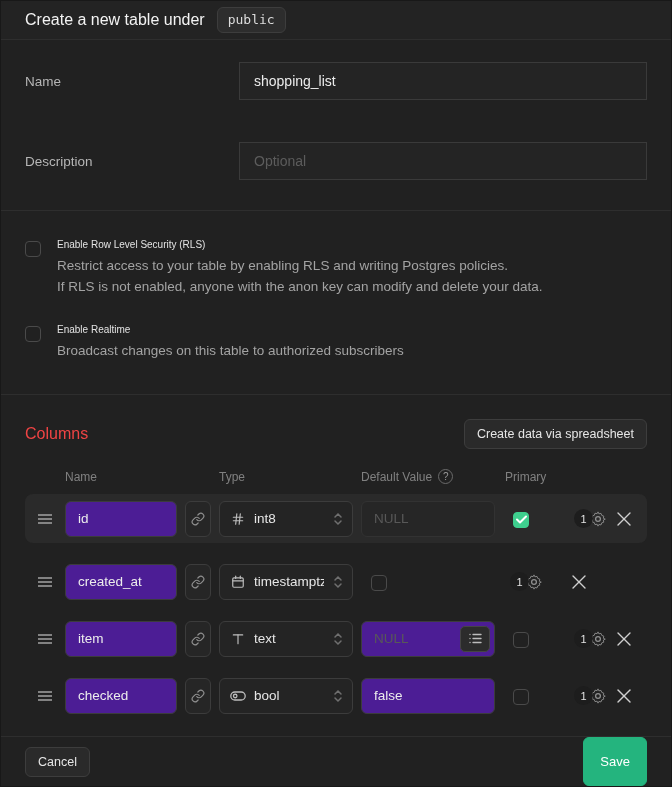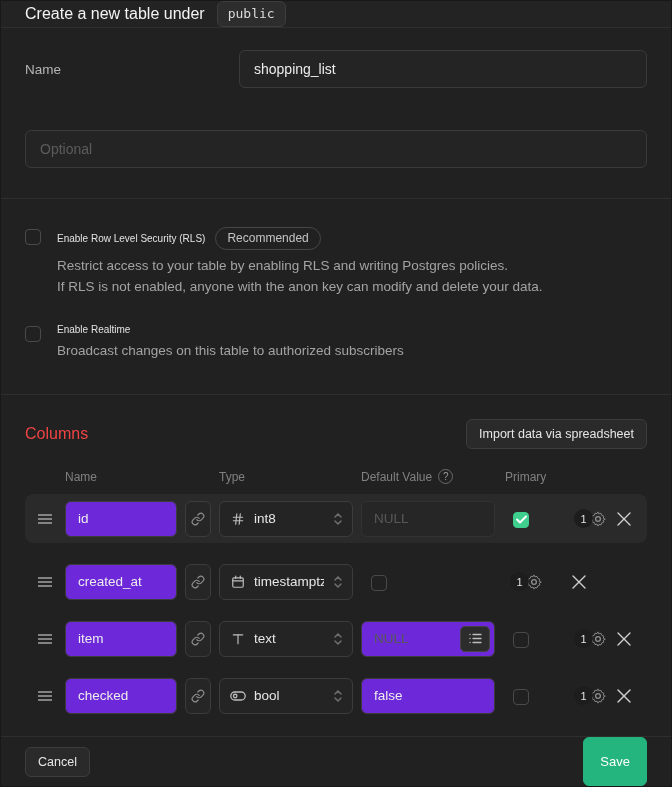--- a/index.html
+++ b/index.html
@@ -24,21 +24,21 @@
     padding:4px 10px; line-height:1.2;
   }
 
   
   .form-section { padding:22px 24px 30px; border-bottom:1px solid #2e2e2e; }
   .form-row { display:flex; align-items:center; }
   .form-row + .form-row { margin-top:42px; }
   .form-label { width:214px; flex:none; font-size:13.5px; color:#b6b6b6; }
   .text-input {
     flex:1; height:38px; background:#242424; border:1px solid #3a3a3a;
-    border-radius:6px; color:#ececec; font-size:14px; padding:0 14px;
+    border-radius:0; color:#ececec; font-size:14px; padding:0 14px;
     font-family:"Liberation Sans", sans-serif; outline:none;
   }
   .text-input::placeholder { color:#5c5c5c; }
 
   
   .toggles-section { padding:28px 24px 32px; border-bottom:1px solid #2e2e2e; }
   .toggle-block { display:flex; gap:16px; }
   .toggle-block + .toggle-block { margin-top:26px; }
   .checkbox {
     width:16px; height:16px; border-radius:4px; flex:none; margin-top:2px;
@@ -76,21 +76,21 @@
   .help-icon {
     width:15px; height:15px; border:1px solid #6a6a6a; border-radius:50%;
     font-size:10px; color:#9a9a9a; display:inline-flex; align-items:center;
     justify-content:center; line-height:1;
   }
 
   .col-row { padding:5px 12px; height:49px; margin-top:8px; }
   .col-row.highlight { background:#2a2a2a; border-radius:8px; margin-top:10px; margin-bottom:14px; }
   .drag-handle { color:#9c9c9c; cursor:grab; display:flex; }
   .cell-input {
-    width:100%; height:36px; background:#6d28d9; border:1px solid #3c3c3c;
+    width:100%; height:36px; background:#4c1d95; border:1px solid #3c3c3c;
     border-radius:6px; color:#ececec; font-size:13.5px; padding:0 12px;
     font-family:"Liberation Sans", sans-serif; outline:none;
   }
   .cell-input::placeholder { color:#585858; }
   .cell-input.disabled { background:#262626; border-color:#323232; }
   .link-btn {
     width:26px; height:36px; border:1px solid #3c3c3c; border-radius:6px;
     background:#262626; color:#8f8f8f; display:flex; align-items:center;
     justify-content:center; cursor:pointer;
   }
@@ -135,31 +135,31 @@
     <span class="dlg-title">Create a new table under</span>
     <span class="schema-chip">public</span>
   </div>
 
   <div class="form-section">
     <div class="form-row">
       <label class="form-label">Name</label>
       <input class="text-input" type="text" value="shopping_list" style="">
     </div>
     <div class="form-row">
+      <label class="form-label">Description</label>
       <input class="text-input" type="text" placeholder="Optional" style="">
     </div>
   </div>
 
   <div class="toggles-section">
     <div class="toggle-block">
       <div class="checkbox"></div>
       <div>
         <div class="toggle-head">
           <span class="toggle-label">Enable Row Level Security (RLS)</span>
-          <span class="rec-badge">Recommended</span>
         </div>
         <div class="toggle-desc">
           <div>Restrict access to your table by enabling RLS and writing Postgres policies.</div>
           <div>If RLS is not enabled, anyone with the anon key can modify and delete your data.</div>
         </div>
       </div>
     </div>
     <div class="toggle-block">
       <div class="checkbox"></div>
       <div>
@@ -167,21 +167,21 @@
           <span class="toggle-label">Enable Realtime</span>
         </div>
         <div class="toggle-desc">Broadcast changes on this table to authorized subscribers</div>
       </div>
     </div>
   </div>
 
   <div class="columns-section">
     <div class="columns-head">
       <h3 class="columns-title">Columns</h3>
-      <button class="btn">Import data via spreadsheet</button>
+      <button class="btn">Create data via spreadsheet</button>
     </div>
 
     <div class="col-grid col-headers">
       <span></span>
       <span>Name</span>
       <span></span>
       <span>Type</span>
       <span class="hdr-default">
         <span>Default Value</span>
         <span class="help-icon">?</span>

